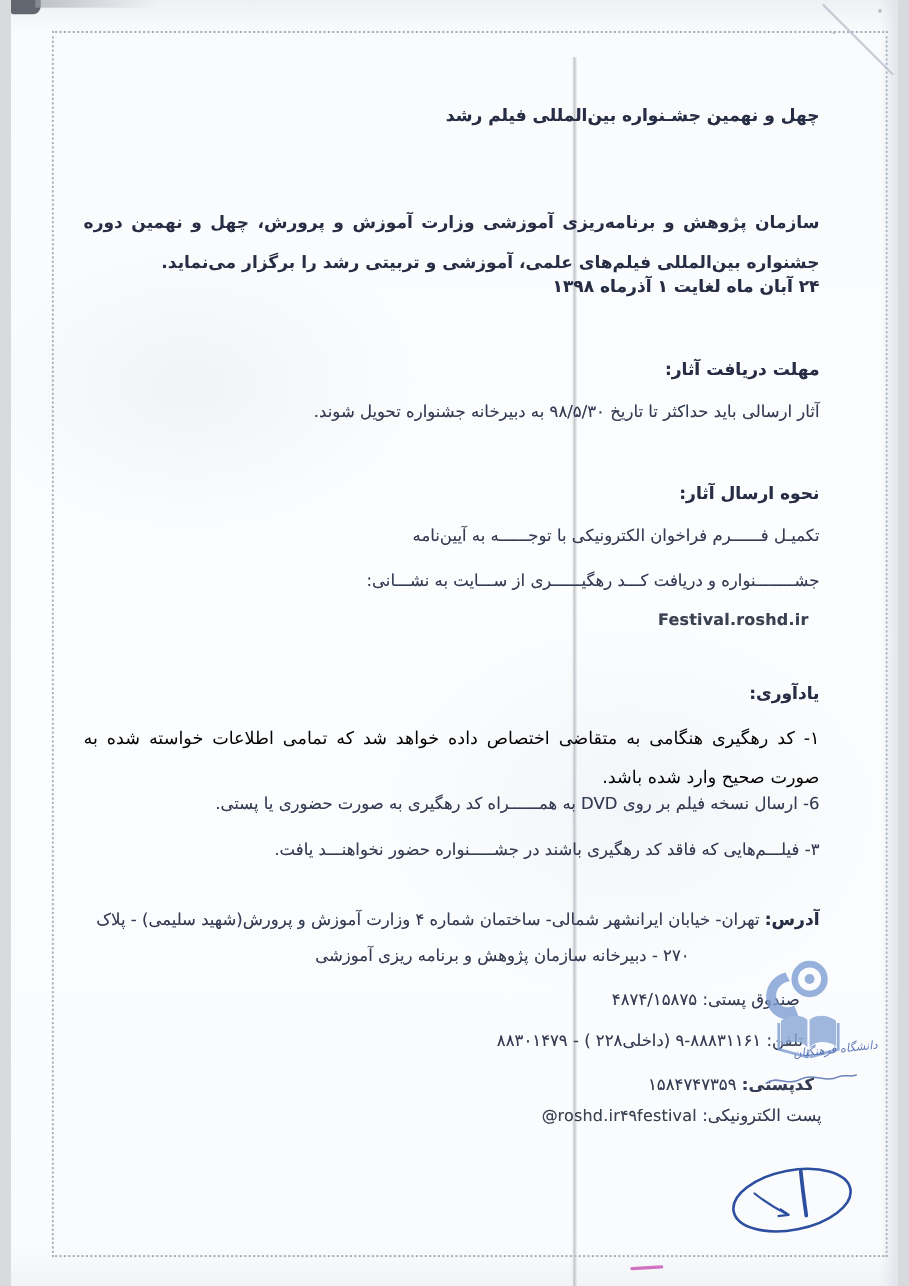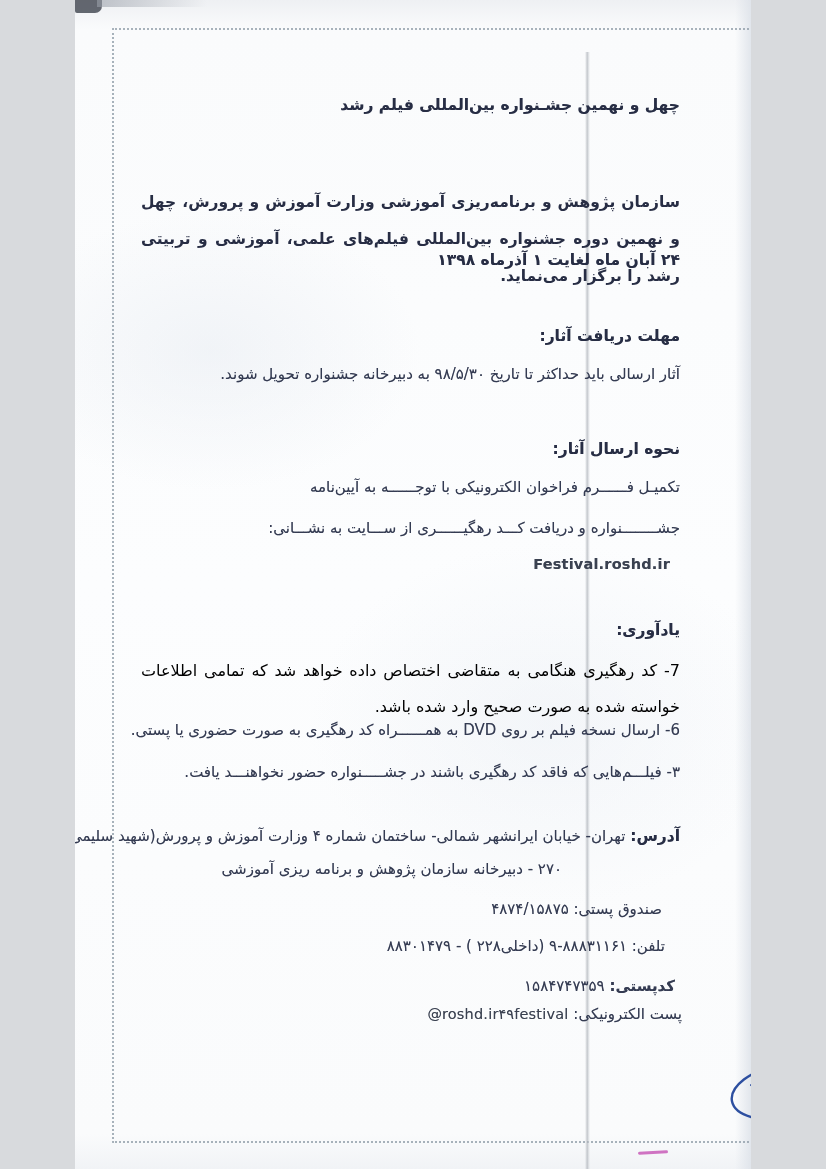--- a/index.html
+++ b/index.html
@@ -1,18 +1,18 @@
 <!DOCTYPE html>
 <html lang="fa"><head>
 <meta charset="utf-8">
 <style>
   html,body{margin:0;padding:0;background:#d8dadd;}
   .page{
     position:relative;
-    width:676px;height:1169px;
+    width:806px;height:1169px;
     margin:0 auto;
     background:
       radial-gradient(ellipse 300px 200px at 20% 30%, rgba(228,233,240,.45), transparent 70%),
       radial-gradient(ellipse 340px 260px at 70% 62%, rgba(230,235,242,.4), transparent 70%),
       linear-gradient(180deg,#eef0f3 0%,#fafbfc 2.5%,#fcfdfe 50%,#fafbfc 97%,#f1f3f6 100%);
     overflow:hidden;
     font-family:"DejaVu Sans",sans-serif;
     direction:rtl;
   }
   .right-shade{position:absolute;right:0;top:0;width:16px;height:100%;
@@ -78,21 +78,21 @@
   <div class="ln" style="top:478px;">تکمیـل فــــــرم فراخوان الکترونیکی با توجــــــه به آیین‌نامه</div>
 
   <div class="ln" style="top:519px;">جشــــــــنواره و دریافت کـــد رهگیــــــری از ســـایت به نشـــانی:</div>
 
   <div class="ln latin" style="top:556px;right:81px;">
     <span dir="ltr">Festival.roshd.ir</span>
   </div>
 
   <div class="ln bold" style="top:621px;">یادآوری:</div>
 
-  <div class="para" style="top:653px;line-height:36px;">7- کد رهگیری هنگامی به متقاضی اختصاص داده خواهد شد که تمامی اطلاعات خواسته شده به صورت صحیح وارد شده باشد.</div>
+  <div class="para" style="top:653px;line-height:36px;">۱- کد رهگیری هنگامی به متقاضی اختصاص داده خواهد شد که تمامی اطلاعات خواسته شده به صورت صحیح وارد شده باشد.</div>
 
   <div class="ln" style="top:721px;">6- ارسال نسخه فیلم بر روی DVD به همــــــراه کد رهگیری به صورت حضوری یا پستی.</div>
 
   <div class="ln" style="top:763px;">۳- فیلـــم‌هایی که فاقد کد رهگیری باشند در جشـــــنواره حضور نخواهنـــد یافت.</div>
 
   <div class="ln" style="top:827px;">
     <span class="bold">آدرس:</span>
     <span>تهران- خیابان ایرانشهر شمالی- ساختمان شماره ۴ وزارت آموزش و پرورش(شهید سلیمی) - پلاک</span>
   </div>
 

